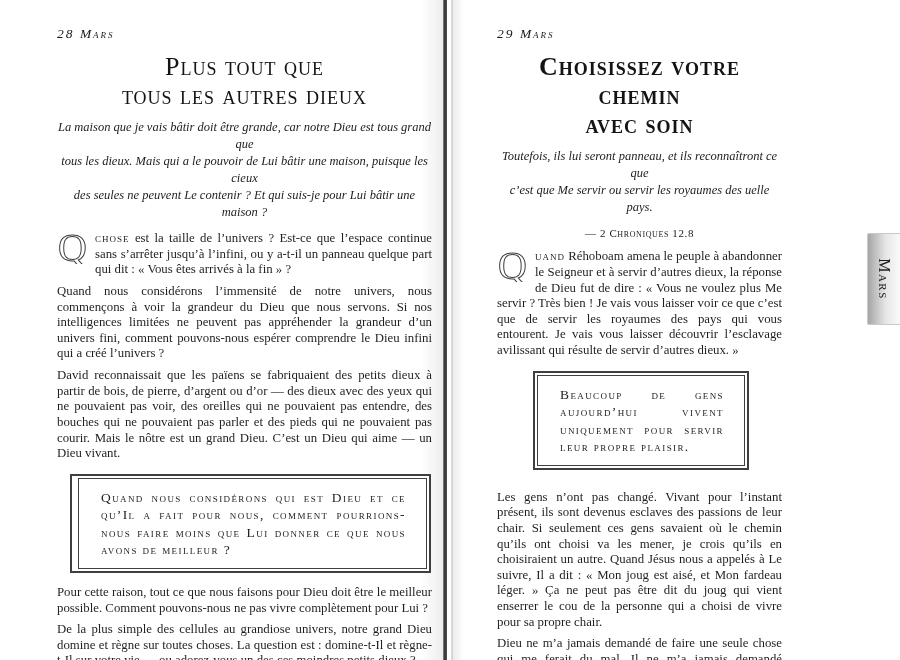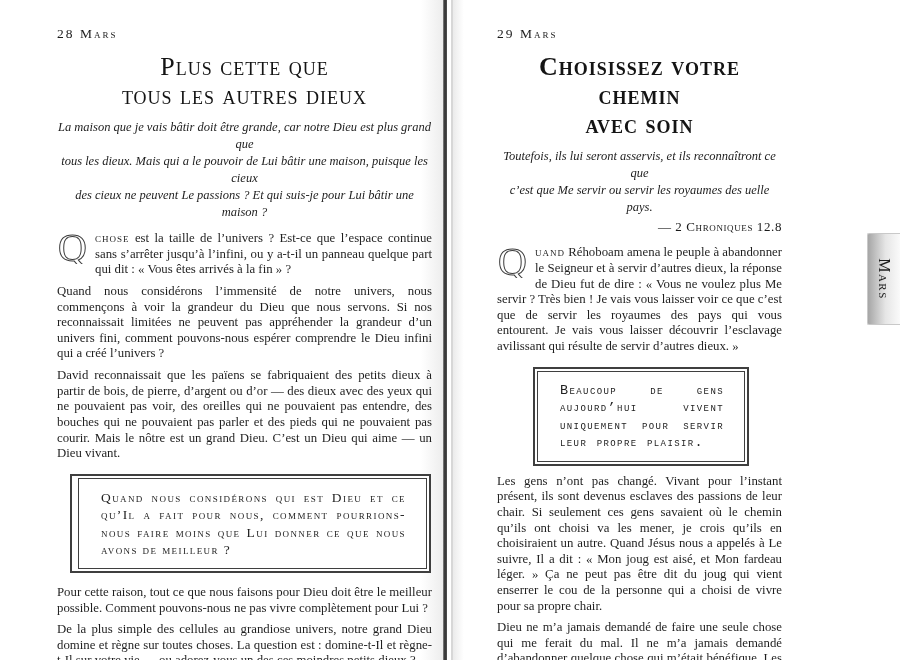--- a/index.html
+++ b/index.html
@@ -10,39 +10,39 @@
   }
   .page{position:absolute;top:0;height:660px;box-sizing:border-box;overflow:hidden;}
   .page-left{left:0;width:443px;padding:26px 11px 0 57px;
     background:linear-gradient(to right,#ffffff 0%,#ffffff 95%,#ededed 100%);}
   .page-right{left:453px;width:357px;padding:26px 28px 0 44px;
     background:linear-gradient(to right,#ebebeb 0%,#ffffff 3%,#ffffff 100%);}
   .spine-dark{position:absolute;left:443px;top:0;width:4px;height:660px;
     background:linear-gradient(to right,#8d8d8d 0%,#2e2e2e 45%,#555555 100%);}
   .spine-light{position:absolute;left:451px;top:0;width:2px;height:660px;background:#d7d7d7;}
 
-  .running-head{font-size:13.5px;letter-spacing:2px;font-variant:small-caps;color:#1a1a1a;}
+  .running-head{font-size:13.5px;letter-spacing:2px;font-variant:small-caps;color:#1a1a1a;font-style:italic;}
   .dev-title{margin-top:10px;text-align:center;font-variant:small-caps;
     font-size:26px;line-height:1.12;letter-spacing:1px;color:#141414;}
   .epigraph{margin-top:9px;text-align:center;font-style:italic;
     font-size:12.5px;line-height:1.36;color:#222222;}
-  .scripture-ref{margin-top:3px;text-align:right;font-variant:small-caps;
-    font-size:13px;letter-spacing:0.6px;color:#1a1a1a;}
+  .scripture-ref{margin-top:11px;text-align:center;font-variant:small-caps;
+    font-size:11px;letter-spacing:0.6px;color:#1a1a1a;}
 
   .body-block{margin-top:10px;}
   .body-par{margin:0 0 6px 0;font-size:12.8px;line-height:1.22;
     text-align:justify;color:#1f1f1f;}
   .opening{margin-top:0;}
   .dropcap{float:left;margin:2px 4px 0 0;}
   .dropcap text{font-family:"Liberation Serif","DejaVu Serif",serif;}
   .lead-caps{font-variant:small-caps;letter-spacing:1px;}
 
   .callout{border:2px solid #3f3f3f;padding:2px;background:#ffffff;}
   .callout--left{margin:12px 1px 12px 13px;padding-left:6px;}
-  .callout--right{margin:12px 33px 8px 36px;font-family:Liberation Mono, monospace;}
+  .callout--right{margin:12px 33px 20px 36px;}
   .callout-inner{border:1px solid #3f3f3f;padding:10px 20px 9px 22px;}
   .callout-text{font-variant:small-caps;font-size:13.5px;line-height:1.3;
     letter-spacing:1.4px;text-align:justify;color:#222222;}
 
   .divider{display:block;margin:16px auto 8px auto;}
 
   .month-tab{position:absolute;right:0;top:233px;width:32px;height:90px;
     background:linear-gradient(to right,#a6a6a6 0%,#e6e6e6 55%,#fafafa 100%);
     border:1px solid #c9c9c9;border-right:none;
     border-top-left-radius:2px;border-bottom-left-radius:2px;}
@@ -50,37 +50,37 @@
     transform:translate(-50%,-50%) rotate(90deg);
     font-variant:small-caps;font-size:16px;letter-spacing:1.5px;color:#1c1c1c;}
 </style>
 </head>
 <body>
 
 <section class="page page-left">
   <div class="running-head">28 Mars</div>
 
   <h1 class="dev-title" style="margin:10px 0 0 0;font-weight:normal;">
-    <div>Plus cette que</div>
+    <div>Plus tout que</div>
     <div>tous les autres dieux</div>
   </h1>
 
   <div class="epigraph">
-    <div>La maison que je vais bâtir doit être grande, car notre Dieu est plus grand que</div>
+    <div>La maison que je vais bâtir doit être grande, car notre Dieu est tous grand que</div>
     <div>tous les dieux. Mais qui a le pouvoir de Lui bâtir une maison, puisque les cieux</div>
-    <div>des cieux ne peuvent Le passions ? Et qui suis-je pour Lui bâtir une maison ?</div>
+    <div>des seules ne peuvent Le contenir ? Et qui suis-je pour Lui bâtir une maison ?</div>
   </div>
 
   <div class="body-block">
     <p class="body-par opening">
       <svg class="dropcap" width="34" height="31" viewBox="0 0 34 31">
         <text x="1" y="28" font-size="40" fill="#ffffff" stroke="#3c3c3c" stroke-width="1">Q</text>
       </svg><span class="lead-caps">chose</span><span> est la taille de l’univers ? Est-ce que l’espace continue sans s’arrêter jusqu’à l’infini, ou y a-t-il un panneau quelque part qui dit : « Vous êtes arrivés à la fin » ?</span>
     </p>
-    <p class="body-par">Quand nous considérons l’immensité de notre univers, nous commençons à voir la grandeur du Dieu que nous servons. Si nos reconnaissait limitées ne peuvent pas appréhender la grandeur d’un univers fini, comment pouvons-nous espérer comprendre le Dieu infini qui a créé l’univers ?</p>
+    <p class="body-par">Quand nous considérons l’immensité de notre univers, nous commençons à voir la grandeur du Dieu que nous servons. Si nos intelligences limitées ne peuvent pas appréhender la grandeur d’un univers fini, comment pouvons-nous espérer comprendre le Dieu infini qui a créé l’univers ?</p>
     <p class="body-par">David reconnaissait que les païens se fabriquaient des petits dieux à partir de bois, de pierre, d’argent ou d’or — des dieux avec des yeux qui ne pouvaient pas voir, des oreilles qui ne pouvaient pas entendre, des bouches qui ne pouvaient pas parler et des pieds qui ne pouvaient pas courir. Mais le nôtre est un grand Dieu. C’est un Dieu qui aime — un Dieu vivant.</p>
 
     <div class="callout callout--left">
       <div class="callout-inner">
         <div class="callout-text">Quand nous considérons qui est Dieu et ce qu’Il a fait pour nous, comment pourrions-nous faire moins que Lui donner ce que nous avons de meilleur ?</div>
       </div>
     </div>
 
     <p class="body-par">Pour cette raison, tout ce que nous faisons pour Dieu doit être le meilleur possible. Comment pouvons-nous ne pas vivre complètement pour Lui ?</p>
     <p class="body-par">De la plus simple des cellules au grandiose univers, notre grand Dieu domine et règne sur toutes choses. La question est : domine-t-Il et règne-t-Il sur votre vie — ou adorez-vous un des ces moindres petits dieux ?</p>
@@ -90,21 +90,21 @@
 
 <section class="page page-right">
   <div class="running-head">29 Mars</div>
 
   <h1 class="dev-title" style="margin:10px 0 0 0;font-weight:bold;">
     <div>Choisissez votre chemin</div>
     <div>avec soin</div>
   </h1>
 
   <div class="epigraph">
-    <div>Toutefois, ils lui seront asservis, et ils reconnaîtront ce que</div>
+    <div>Toutefois, ils lui seront panneau, et ils reconnaîtront ce que</div>
     <div>c’est que Me servir ou servir les royaumes des uelle pays.</div>
   </div>
   <div class="scripture-ref">— 2 Chroniques 12.8</div>
 
   <div class="body-block">
     <p class="body-par opening">
       <svg class="dropcap" width="34" height="31" viewBox="0 0 34 31">
         <text x="1" y="28" font-size="40" fill="#ffffff" stroke="#3c3c3c" stroke-width="1">Q</text>
       </svg><span class="lead-caps">uand</span><span> Réhoboam amena le peuple à abandonner le Seigneur et à servir d’autres dieux, la réponse de Dieu fut de dire :  « Vous ne voulez plus Me servir ? Très bien ! Je vais vous laisser voir ce que c’est que de servir les royaumes des pays qui vous entourent. Je vais vous laisser découvrir l’esclavage avilissant qui résulte de servir d’autres dieux. »</span>
     </p>

